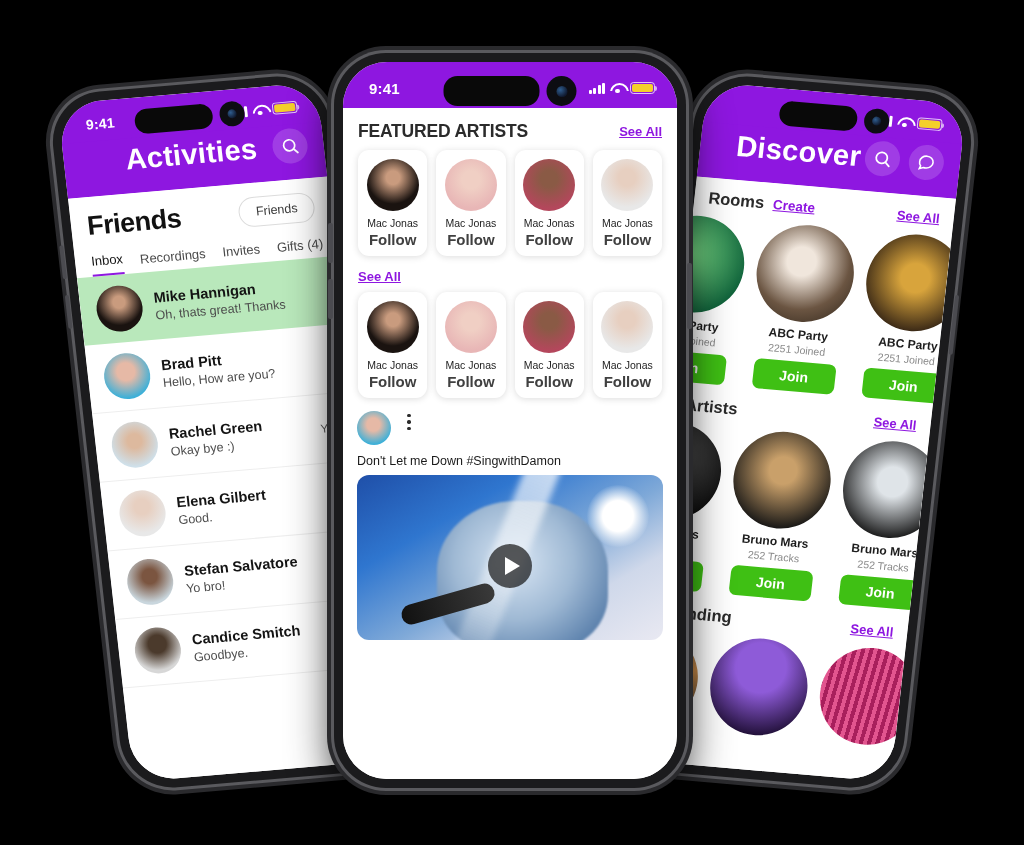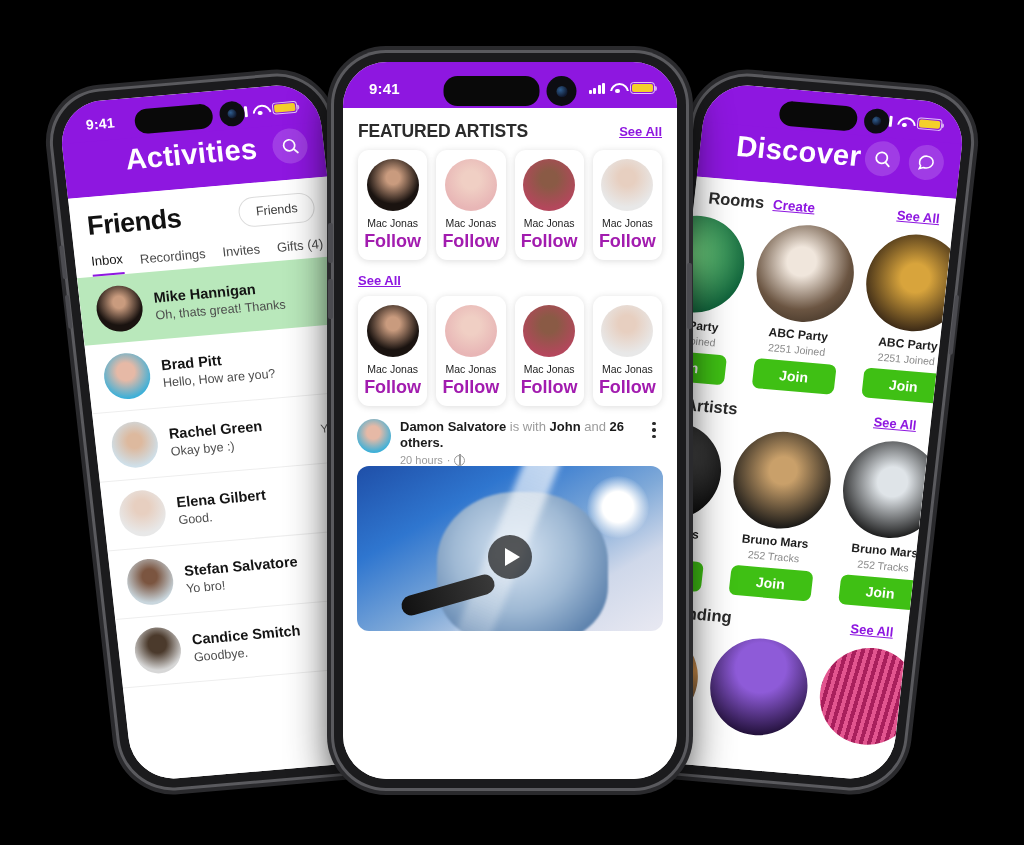--- a/index.html
+++ b/index.html
@@ -61,21 +61,21 @@
               padding:13px 15px 8px;text-align:center; }
   .sec-title { font-size:17.5px; font-weight:800; color:#2b2b2b; letter-spacing:-.2px; }
   .see-all { font-size:13px; color:#8e17e0; text-decoration:underline; font-weight:600;
              cursor:pointer; }
   .card-row { display:flex; gap:9px; padding:0 15px; }
   .mini-card { flex:1; background:#fff; border-radius:11px; padding:9px 4px 8px;
                box-shadow:0 1px 7px rgba(0,0,0,.14); text-align:center; cursor:pointer; }
   .mini-card .av { width:52px; height:52px; border-radius:50%; margin:0 auto 6px;
                    background-size:cover; background-position:center 22%; }
   .mini-card .nm { font-size:10.5px; color:#1d1d1d; margin-bottom:2px; }
-  .mini-card .fl { font-size:18px; color:#a21caf; font-weight:700; }
+  .mini-card .fl { font-size:15px; color:#404040; font-weight:700; }
 
   
   .post { padding:13px 14px 0; }
   .post-top { display:flex; gap:9px; align-items:flex-start; }
   .post-av { width:34px; height:34px; border-radius:50%; flex:none; background-size:cover;
              background-position:center 18%; }
   .post-meta { flex:1; }
   .post-line { font-size:13px; line-height:16px; color:#1a1a1a; font-weight:700; }
   .post-line .muted { color:#9b9b9b; font-weight:400; }
   .post-time { font-size:11px; color:#9b9b9b; margin-top:3px; display:flex; align-items:center; gap:4px;}
@@ -479,41 +479,27 @@
           <div class="mini-card">
             <div class="av ph4"></div>
             <div class="nm">Mac Jonas</div>
             <div class="fl">Follow</div>
           </div>
         </div>
 
         <div class="post">
           <div class="post-top">
             <div class="post-av ph5"></div>
-            <div class="post-meta">
-              <div class="post-line">
-                <span>Damon Salvatore</span>
-                <span class="muted">is with</span>
-                <span>John</span>
-                <span class="muted">and</span>
-                <span>26</span>
-                <span>others.</span>
+            <div class="kebab">
+                <i></i>
+                <i></i>
+                <i></i>
               </div>
-              <div class="post-time">
-                <span>20 hours</span>
-                <span>·</span>
-                <span class="globe"></span>
-              </div>
-            </div>
-            <div class="kebab">
-                <i></i>
-                <i></i>
-                <i></i>
-              </div>
-          </div>
+          </div>
+          <div class="post-txt">Don't Let me Down #SingwithDamon</div>
           <div class="video">
             <div class="singer"></div>
             <div class="streak"></div>
             <div class="glow"></div>
             <div class="mic"></div>
             <div class="play">
                 <i></i>
               </div>
           </div>
         </div>

